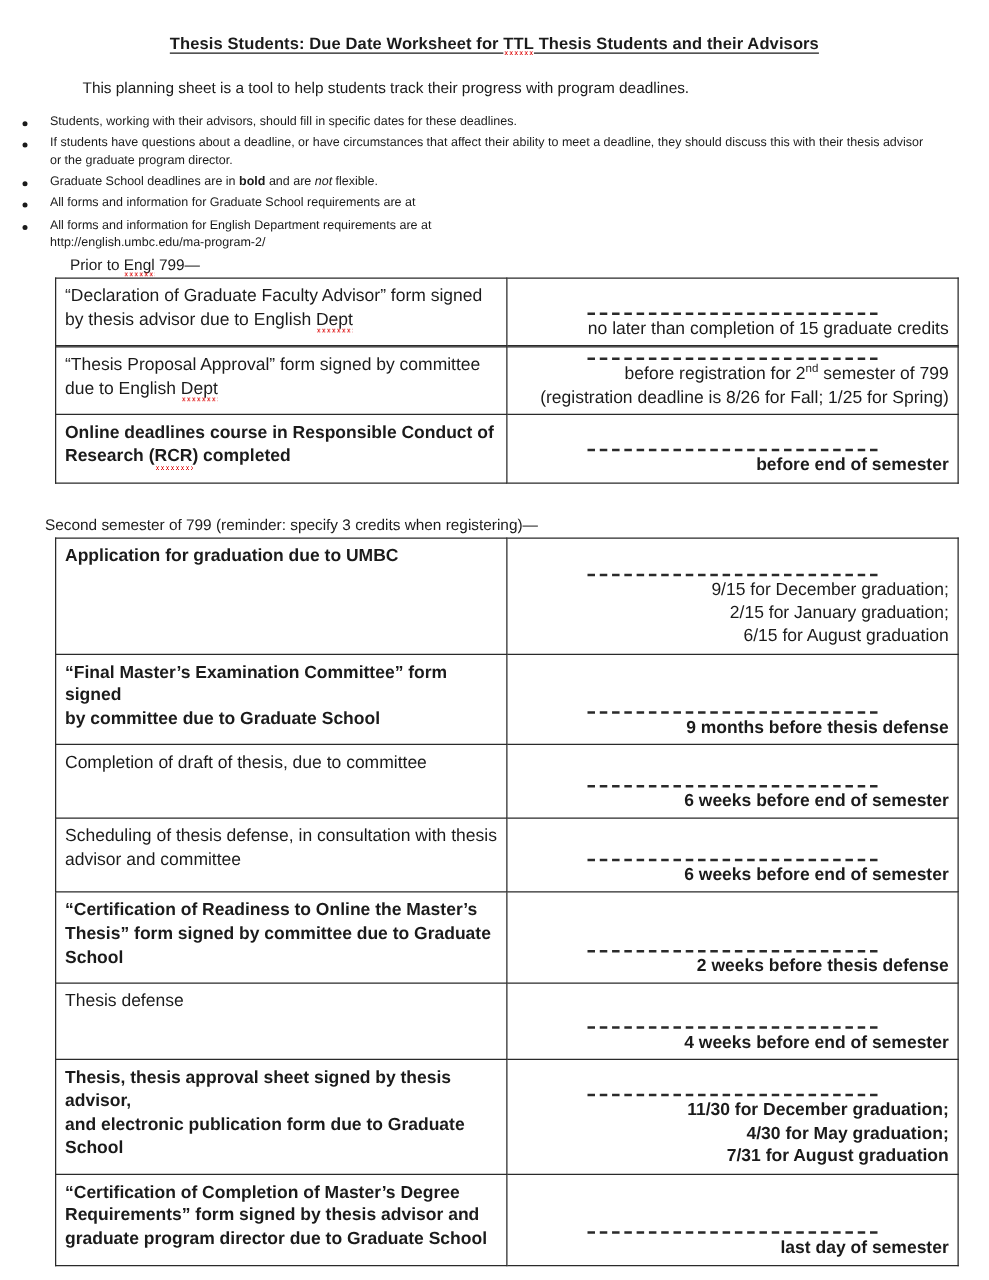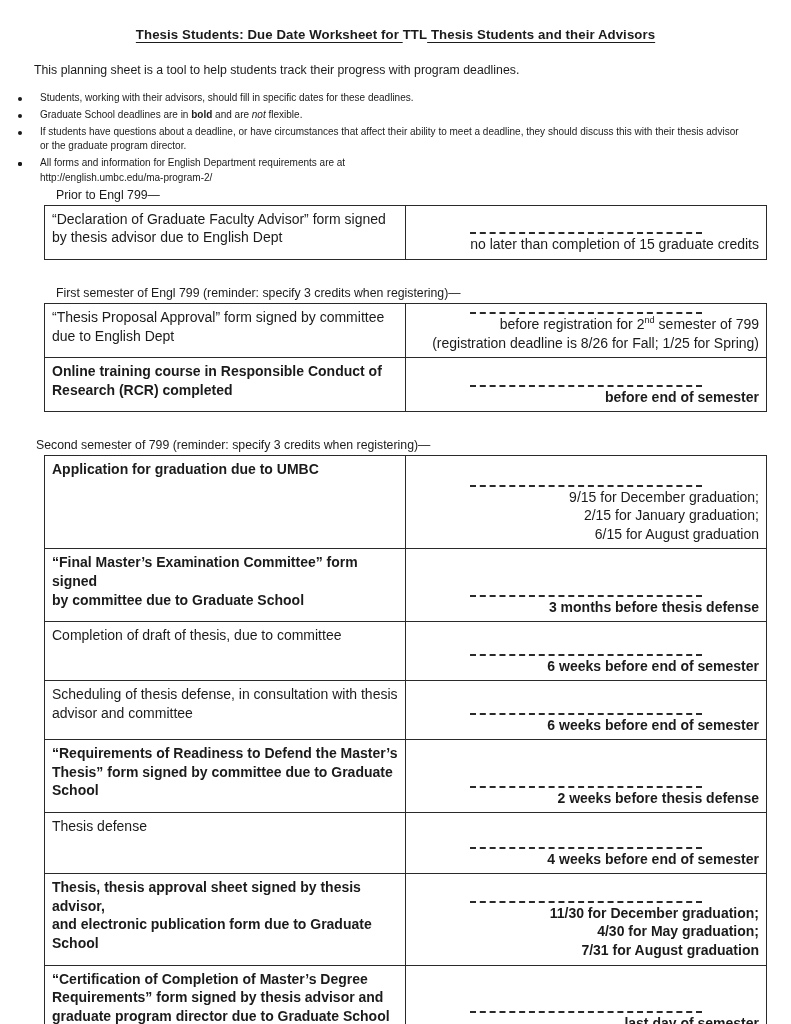--- a/index.html
+++ b/index.html
@@ -35,21 +35,21 @@
     padding-top: 27px;
     padding-bottom: 0;
   }
   .doc-title .u {
     text-decoration: underline;
     text-underline-offset: 3px;
   }
 
   .intro {
     margin: 0;
-    padding: 20px 60px 0 34px;
+    padding: 20px 60px 0 66px;
     font-size: 12.3px;
     line-height: 1.35;
   }
 
   
   ul.bullets {
     margin: 12px 0 0 0;
     padding: 0 46px 0 40px;
     list-style: none;
     font-size: 10px;
@@ -142,26 +142,27 @@
     </span>
   </h1>
 
   <p class="intro">This planning sheet is a tool to help students track their progress with program deadlines.</p>
 
   <ul class="bullets">
     <li>
       <span>Students, working with their advisors, should fill in specific dates for these deadlines.</span>
     </li>
     <li>
+      <span>If students have questions about a deadline, or have circumstances that affect their ability to meet a deadline, they should discuss this with their thesis advisor or the graduate program director.</span>
+    </li>
+    <li>
       <span>Graduate School deadlines are in </span><span class="b">bold</span><span> and are </span><span class="i">not</span><span> flexible.</span>
     </li>
     <li>
-      <span>If students have questions about a deadline, or have circumstances that affect their ability to meet a deadline, they should discuss this with their thesis advisor or the graduate program director.</span>
-    </li>
-    <li>
+      <span>All forms and information for Graduate School requirements are at</span>
     </li>
     <li>
       <span>All forms and information for English Department requirements are at</span>
       <span class="urlline">http://english.umbc.edu/ma-program-2/</span>
     </li>
   </ul>
 
   <div class="sec-label s1">
     <span>Prior to </span><span class="sp">Engl</span><span> 799—</span>
   </div>
@@ -173,39 +174,36 @@
           <span>by thesis advisor due to English </span><span class="sp">Dept</span>
         </td>
         <td class="right">
           <span class="dashrule"></span>
           <span class="valline">no later than completion of 15 graduate credits</span>
         </td>
       </tr>
     </tbody>
   </table>
 
-  <div class="sec-label s2">
-    <span>First semester of </span><span class="sp">Engl</span><span> 799 (reminder: specify 3 credits when registering)—</span>
-  </div>
   <table class="wk">
     <tbody>
       <tr>
         <td class="left">
           <span>“Thesis Proposal Approval” form signed by committee</span><br>
           <span>due to English </span><span class="sp">Dept</span>
         </td>
         <td class="right">
           <span class="dashrule"></span>
           <span class="valline">before registration for 2<sup>nd</sup> semester of 799</span>
           <span class="valline">(registration deadline is 8/26 for Fall; 1/25 for Spring)</span>
         </td>
       </tr>
       <tr>
         <td class="left b">
-          <span>Online training course in Responsible Conduct of</span><br>
+          <span>Online deadlines course in Responsible Conduct of</span><br>
           <span>Research (</span><span class="sp">RCR</span><span>) completed</span>
         </td>
         <td class="right b">
           <span class="dashrule"></span>
           <span class="valline">before end of semester</span>
         </td>
       </tr>
     </tbody>
   </table>
 
@@ -227,21 +225,21 @@
         </td>
       </tr>
 
       <tr>
         <td class="left b" style="height:42px">
           <span>“Final Master’s Examination Committee” form signed</span><br>
           <span>by committee due to Graduate School</span>
         </td>
         <td class="right b">
           <span class="dashrule"></span>
-          <span class="valline">3 months before thesis defense</span>
+          <span class="valline">9 months before thesis defense</span>
         </td>
       </tr>
 
       <tr>
         <td class="left" style="height:42px">
           <span>Completion of draft of thesis, due to committee</span>
         </td>
         <td class="right b">
           <span class="dashrule"></span>
           <span class="valline">6 weeks before end of semester</span>
@@ -254,21 +252,21 @@
           <span>advisor and committee</span>
         </td>
         <td class="right b">
           <span class="dashrule"></span>
           <span class="valline">6 weeks before end of semester</span>
         </td>
       </tr>
 
       <tr>
         <td class="left b" style="height:56px">
-          <span>“Requirements of Readiness to Defend the Master’s</span><br>
+          <span>“Certification of Readiness to Online the Master’s</span><br>
           <span>Thesis” form signed by committee due to Graduate</span><br>
           <span>School</span>
         </td>
         <td class="right b">
           <span class="dashrule"></span>
           <span class="valline">2 weeks before thesis defense</span>
         </td>
       </tr>
 
       <tr>

